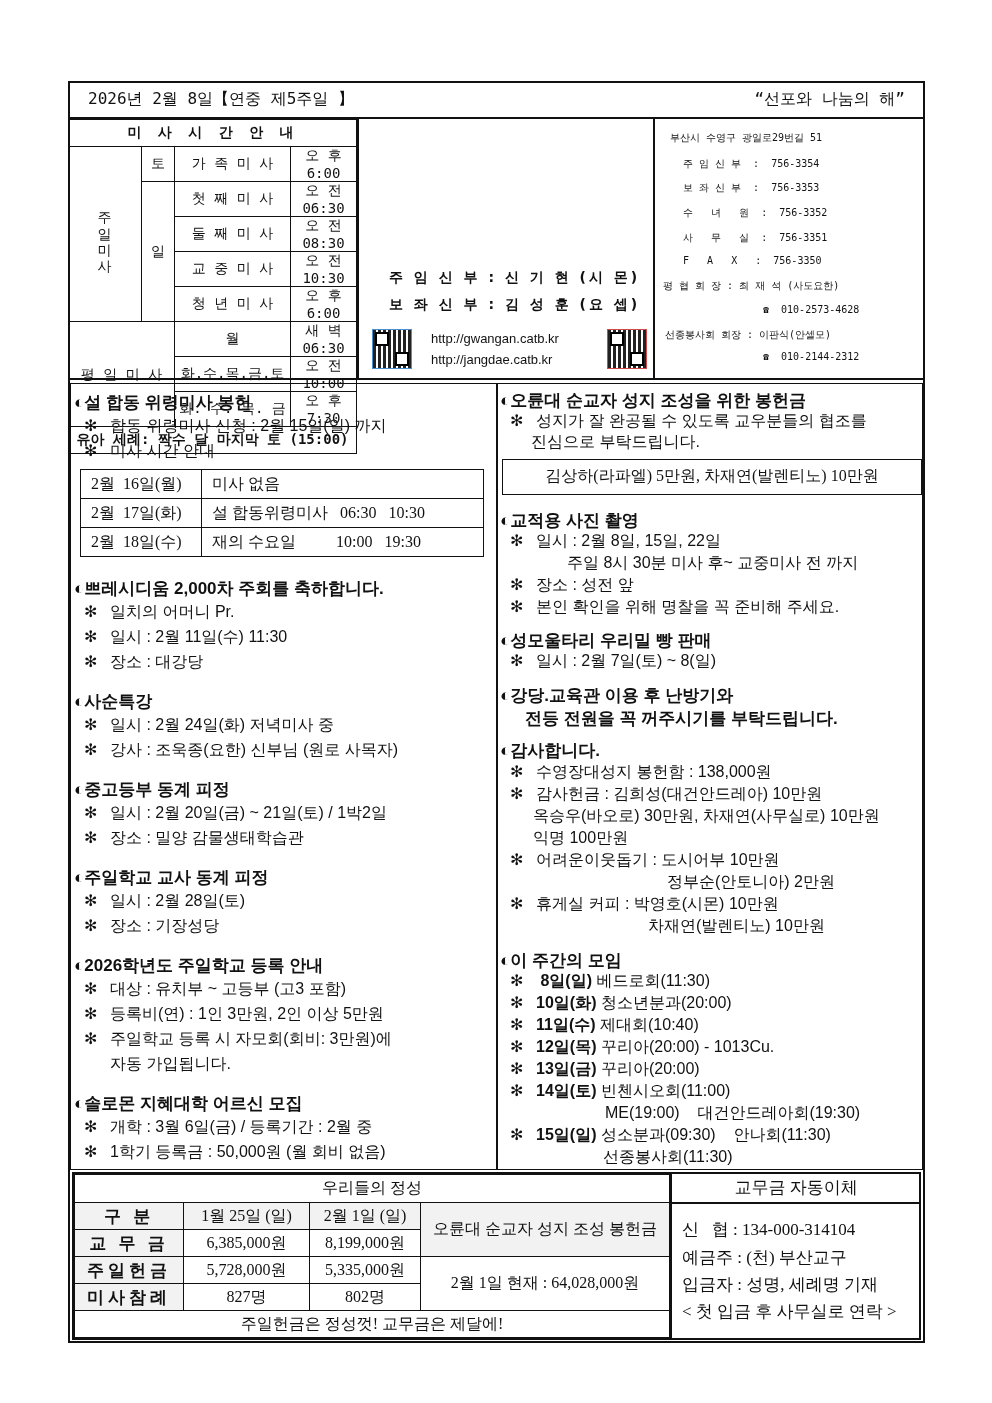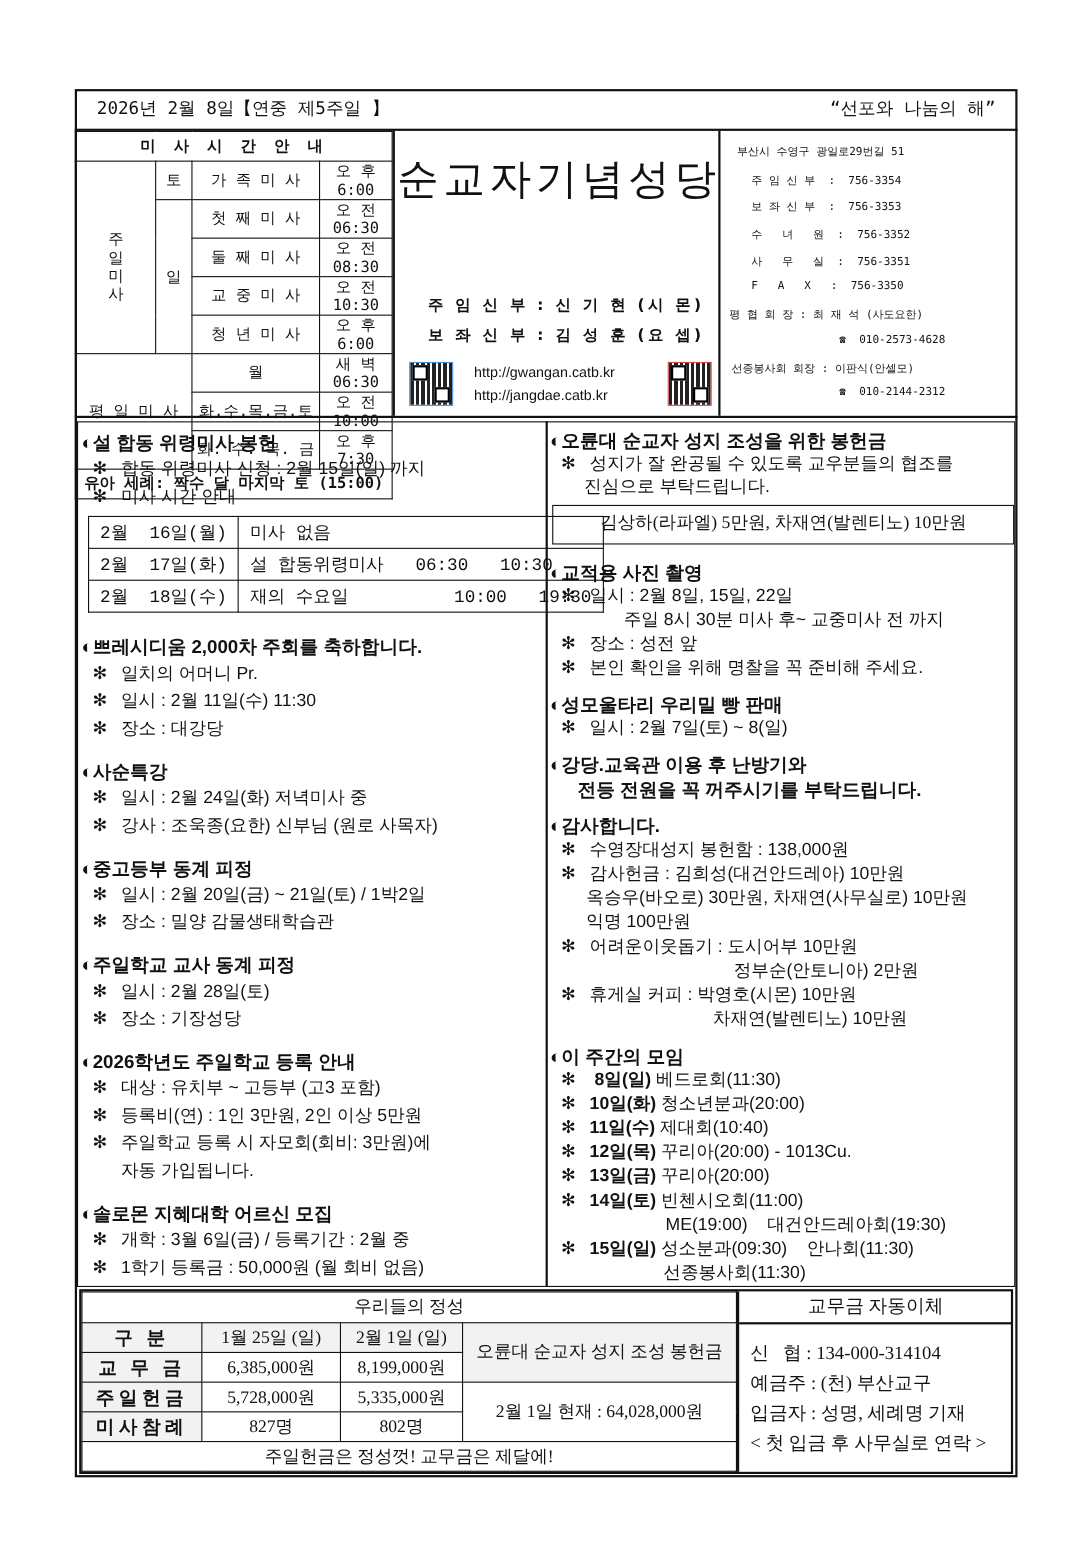--- a/index.html
+++ b/index.html
@@ -31,21 +31,21 @@
   .qr::before, .qr::after { content:""; position:absolute; width:10px; height:10px; border:2px solid #000; background:#fff; }
   .qr::before { left:2px; top:2px; } .qr::after { right:2px; bottom:2px; }
   
   .contact { left:655px; top:119px; width:270px; height:259px; font-family:"DejaVu Sans Mono", monospace; font-size:10px; }
   .contact div { position:absolute; white-space:pre; }
   .sec { position:absolute; font-family:"Liberation Sans", sans-serif; font-size:16px; white-space:pre; }
   .h { font-weight:bold; font-size:17px; }
   .h::before { content:"\25D0 "; }
   .it { padding-left:10px; }
   .it .mark { display:inline-block; width:26px; }
-  table.inner { position:absolute; border-collapse:collapse; font-family:Liberation Mono, monospace; font-size:16px;padding-left:14px; }
+  table.inner { position:absolute; border-collapse:collapse; font-family:Liberation Serif, serif; font-size:16px;padding-left:14px; }
   table.inner td { border:1.5px solid #111; height:28px; padding:0 10px; white-space:pre; }
   .donbox { position:absolute; left:502px; top:459px; width:418px; height:34px; border:1.5px solid #111; text-align:center; font-family:"Liberation Serif", serif; font-size:16px; line-height:32px; }
   
   .bottom { left:72px; top:1172px; width:849px; height:168px; border:2px solid #111; }
   table.off { position:absolute; left:74px; top:1174px; width:596px; border-collapse:collapse; font-family:"Liberation Serif", serif; font-size:16px; }
   table.off td { border:1.5px solid #111; text-align:center; height:26px; padding:0; }
   table.off td.shade { background:#f2f2f2; }
   table.off td.lab { font-weight:bold; letter-spacing:4px; font-size:17px; }
   .auto { left:670px; top:1174px; width:250px; height:164px; border-left:2px solid #111; font-family:"Liberation Serif", serif; font-size:17px; }
   .auto .t { position:absolute; left:0; top:0; width:248px; height:28px; border-bottom:2px solid #111; text-align:center; line-height:28px; }
@@ -102,21 +102,20 @@
         <td>화. 수. 목. 금</td>
         <td>오 후  7:30</td>
       </tr>
   <tr>
         <td colspan="4" class="foot">유아 세례: 짝수 달 마지막 토 (15:00)</td>
       </tr>
 </tbody>
   </table>
 
 <div class="abs center">
-  <div class="chname">순교자기념성당</div>
   <div class="priest" style="top:150px">주 임 신 부 : 신 기 현 (시  몬)</div>
   <div class="priest" style="top:177px">보 좌 신 부 : 김 성 훈 (요  셉)</div>
   <div class="qr" style="left:13px;top:210px"></div>
   <div class="url" style="top:212px">http://gwangan.catb.kr</div>
   <div class="url" style="top:233px">http://jangdae.catb.kr</div>
   <div class="qr red" style="left:248px;top:210px"></div>
 </div>
 
 <div class="abs contact">
   <div style="left:15px;top:12px">부산시 수영구 광일로29번길 51</div>

